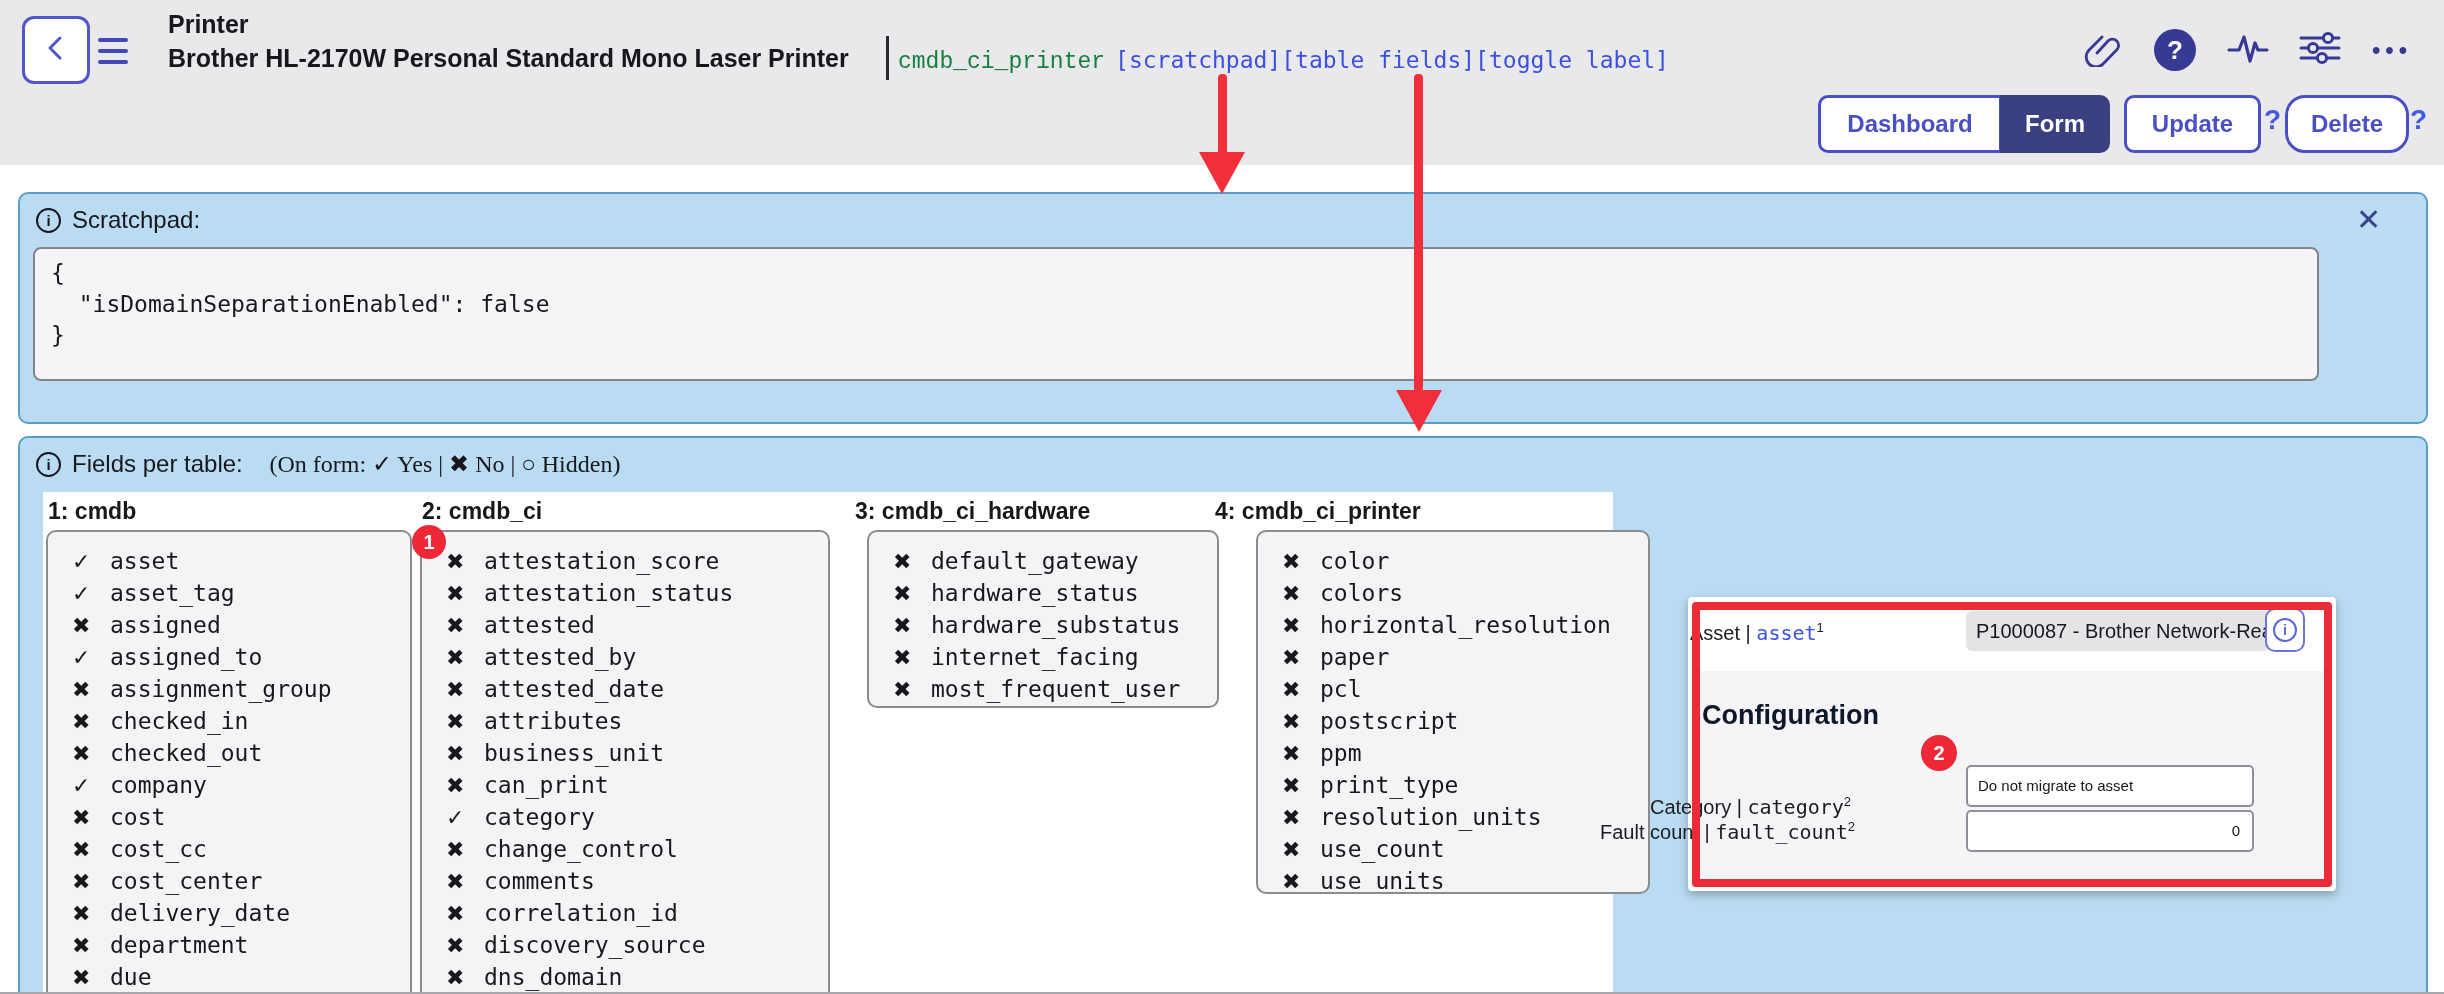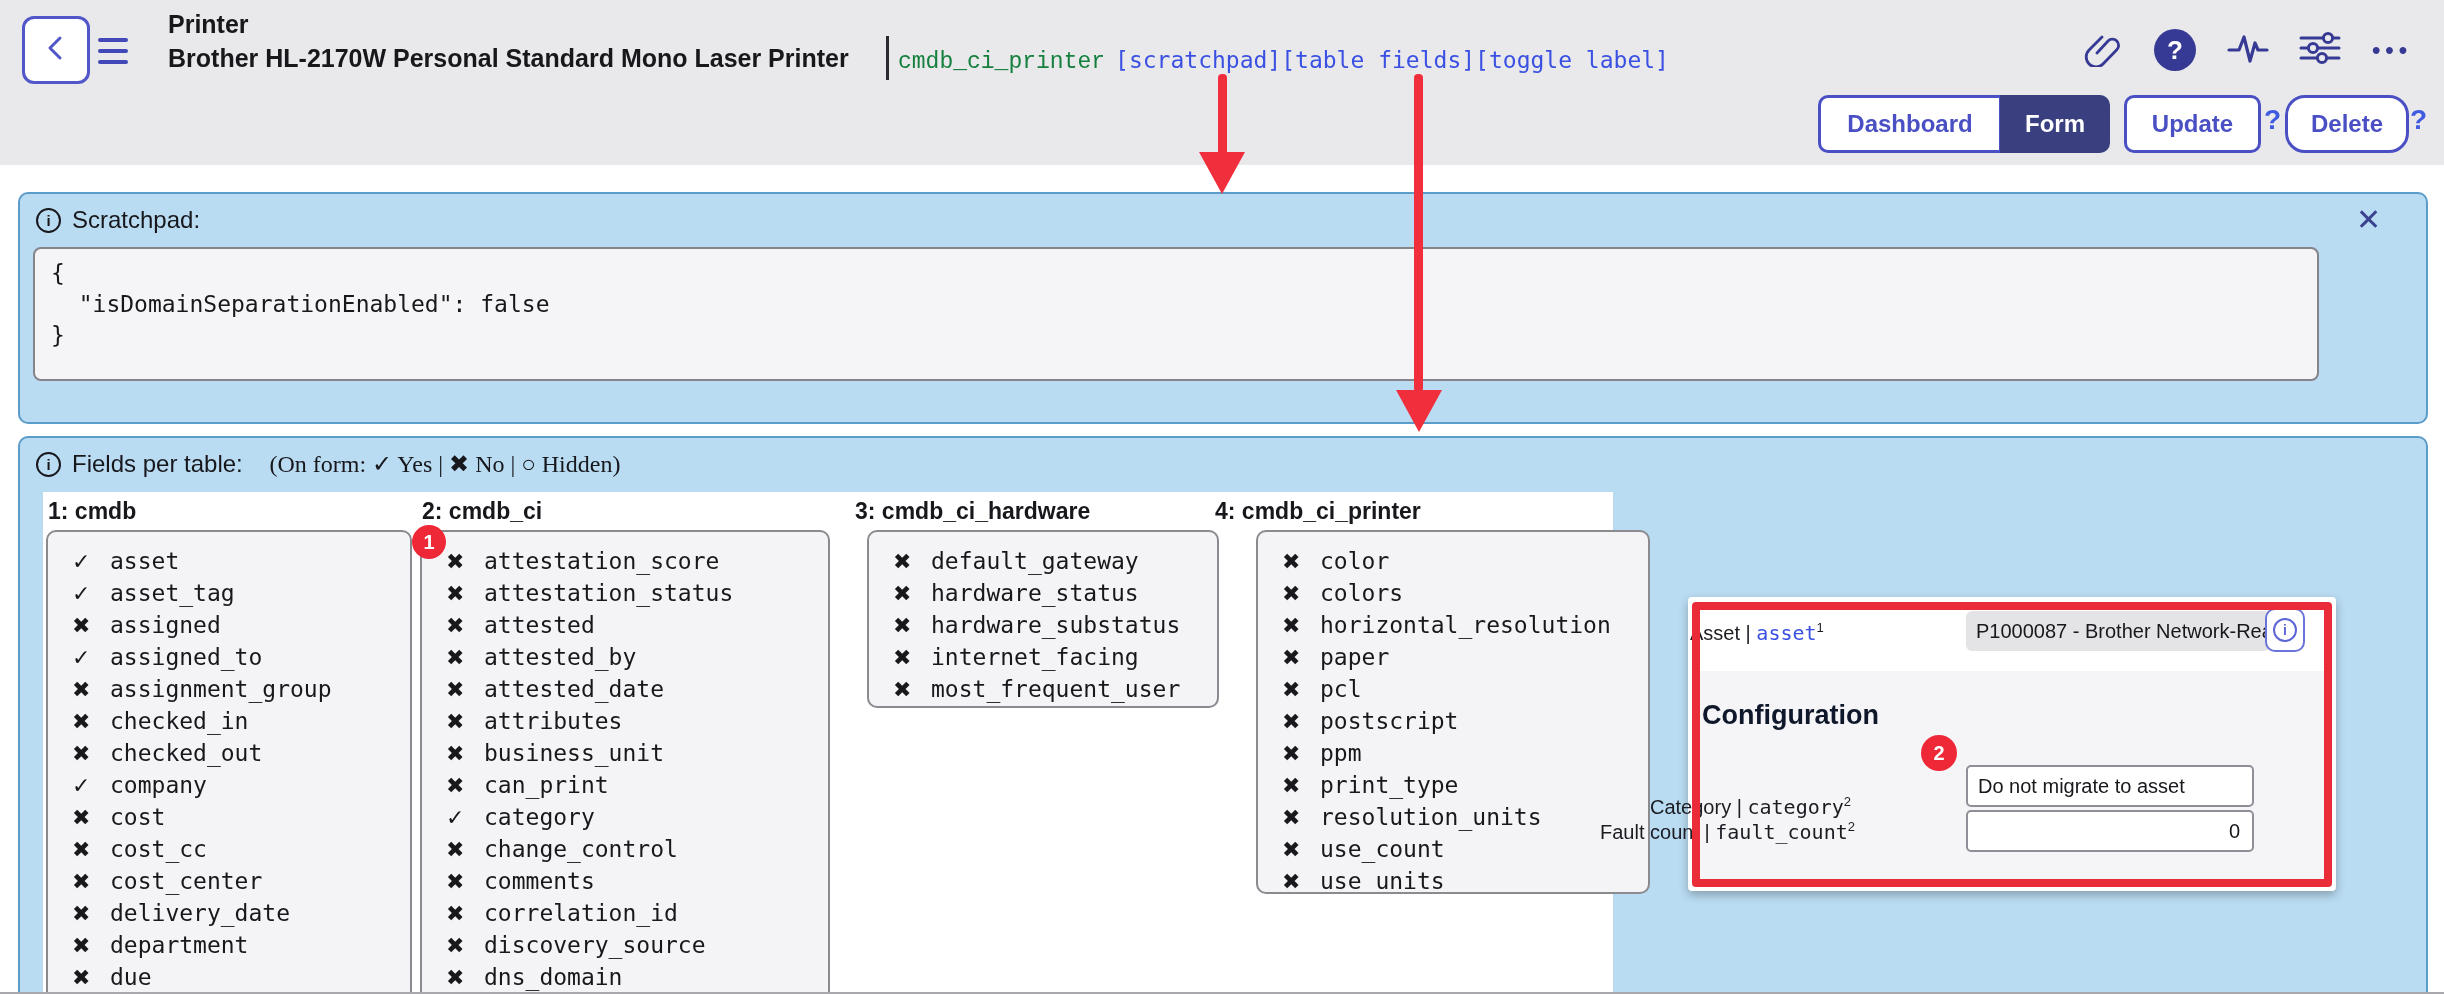--- a/index.html
+++ b/index.html
@@ -70,21 +70,21 @@
   .flabel sup{font-size:13px;}
   .asset-link{color:#3a50e2;cursor:pointer;}
   .gray-field{left:1966px;top:611px;width:284px;height:40px;background:#e4e4e7;border-radius:6px;
               font-size:20px;line-height:40px;padding:0 10px;white-space:nowrap;overflow:hidden;z-index:24;}
   .info-btn{left:2265px;top:608px;width:40px;height:44px;background:#fff;border:2px solid #6b74d8;border-radius:10px;
             display:flex;align-items:center;justify-content:center;z-index:24;cursor:pointer;box-sizing:border-box;}
   .info-btn .circ{width:24px;height:24px;border:2px solid #5c66d6;border-radius:50%;color:#5c66d6;
                   display:flex;align-items:center;justify-content:center;font-size:14px;font-weight:600;box-sizing:border-box;}
   .config-title{left:1702px;top:700px;font-size:27px;font-weight:600;color:#0f172a;z-index:24;}
   .winput{width:288px;height:42px;background:#fff;border:2px solid #8f8f99;border-radius:5px;box-sizing:border-box;
-          font-size:20px;line-height:38px;padding:0 10px;z-index:24;white-space:nowrap;overflow:hidden;}
+          font-size:15px;line-height:38px;padding:0 10px;z-index:24;white-space:nowrap;overflow:hidden;}
   .bottom-edge{left:0;top:992px;width:2444px;height:2px;background:#a9a9ad;z-index:60;}
 </style>
 </head>
 <body>
 
 <div id="app">
 
   <div class="abs topbar"></div>
 
   <div class="abs back-btn">

